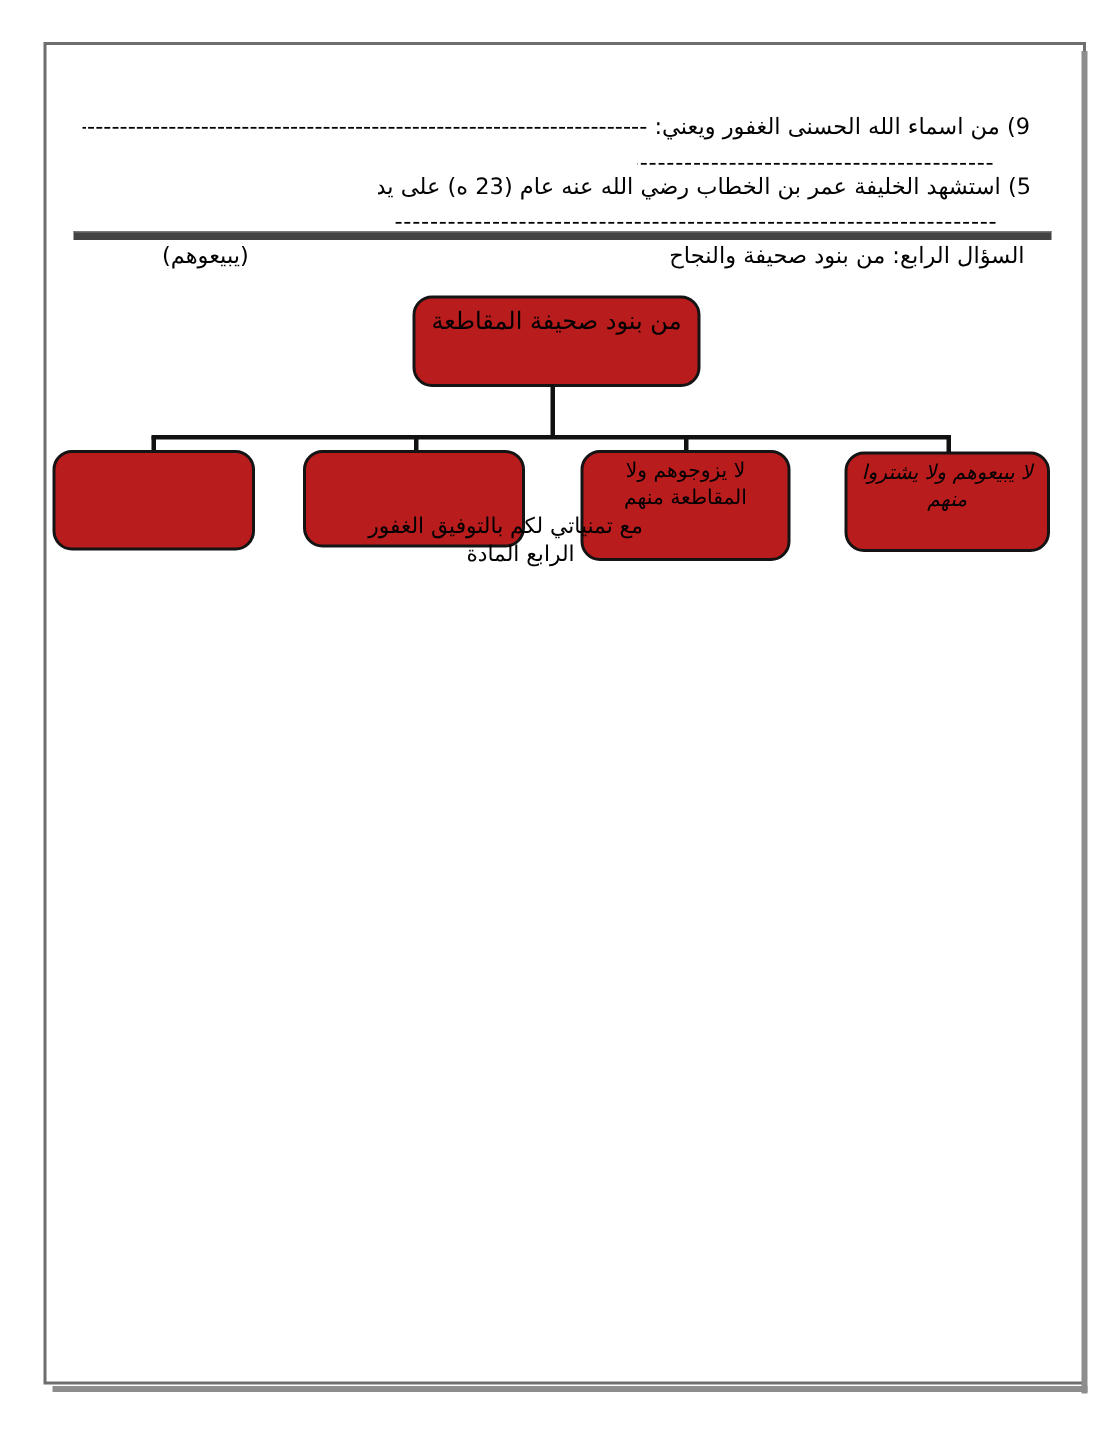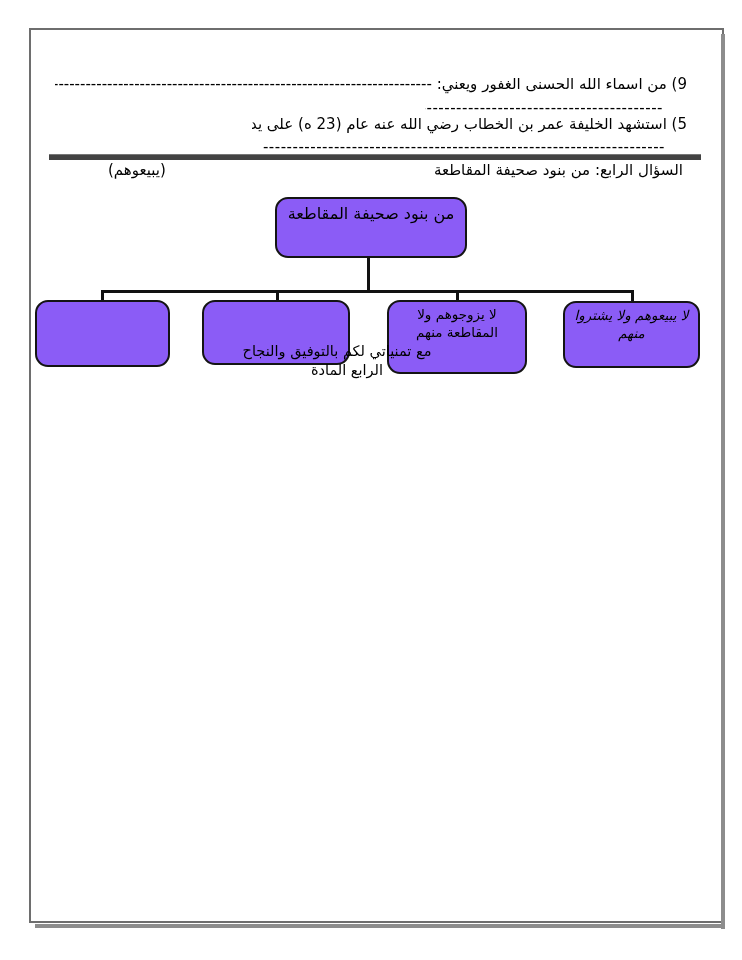--- a/index.html
+++ b/index.html
@@ -26,21 +26,21 @@
   .q5-line{left:252px;top:114px;width:435px;height:21px;}
   .dash3{left:263px;top:139px;width:402px;height:16px;}
 
   .separator{left:49px;top:154px;width:652px;height:5px;background:#434343;border-top:1px solid #777;}
 
   .section-title{right:59px;top:161px;font-size:15px;direction:rtl;white-space:nowrap;}
   .marks-label{left:108px;top:161px;font-size:15px;direction:rtl;white-space:nowrap;}
 
   
   .node{
-    border:2px solid #141414;border-radius:13px;background:#8b5cf6;
+    border:2px solid #141414;border-radius:13px;background:#b91c1c;
     direction:rtl;text-align:center;box-sizing:border-box;
   }
   .root-node{left:275px;top:197px;width:192px;height:61px;font-size:16px;padding-top:5px;}
   .child-node{font-size:13.5px;line-height:18px;padding:3px 5px 0 5px;}
   .c1{left:35px; top:300px;width:135px;height:67px;}
   .c2{left:202px;top:300px;width:148px;height:65px;}
   .c3{left:387px;top:300px;width:140px;height:74px;}
   .c4{left:563px;top:301px;width:137px;height:67px;font-style:italic;}
 
   .line{background:#111;}
@@ -62,32 +62,32 @@
 <div class="abs rtl-line q4-line"><span>9) من اسماء الله الحسنى الغفور ويعني: </span><span>----------------------------------------------------------------------------------------------------</span></div>
 
 <div class="abs dash-line dash2">----------------------------------------------------------------------</div>
 
 <div class="abs rtl-line q5-line">5) استشهد الخليفة عمر بن الخطاب رضي الله عنه عام (23 ه) على يد:</div>
 
 <div class="abs dash-line dash3">----------------------------------------------------------------------------------------------------</div>
 
 <div class="abs separator"></div>
 
-<div class="abs section-title">السؤال الرابع: من بنود صحيفة المقاطعة</div>
+<div class="abs section-title">السؤال الرابع: من بنود صحيفة والنجاح</div>
 
 <div class="abs marks-label">(يبيعوهم)</div>
 
 <div class="abs node root-node">من بنود صحيفة المقاطعة</div>
 
 <div class="abs line stem"></div>
 <div class="abs line hline"></div>
 <div class="abs line drop d1"></div>
 <div class="abs line drop d2"></div>
 <div class="abs line drop d3"></div>
 <div class="abs line drop d4"></div>
 
 <div class="abs node child-node c1"></div>
 <div class="abs node child-node c2"></div>
 <div class="abs node child-node c3">لا يزوجوهم ولا المقاطعة منهم</div>
 <div class="abs node child-node c4">لا يبيعوهم ولا يشتروا منهم</div>
 
-<div class="abs wishes">مع تمنياتي لكم بالتوفيق والنجاح</div>
+<div class="abs wishes">مع تمنياتي لكم بالتوفيق الغفور</div>
 <div class="abs signature">الرابع المادة</div>
 
 </body></html>

